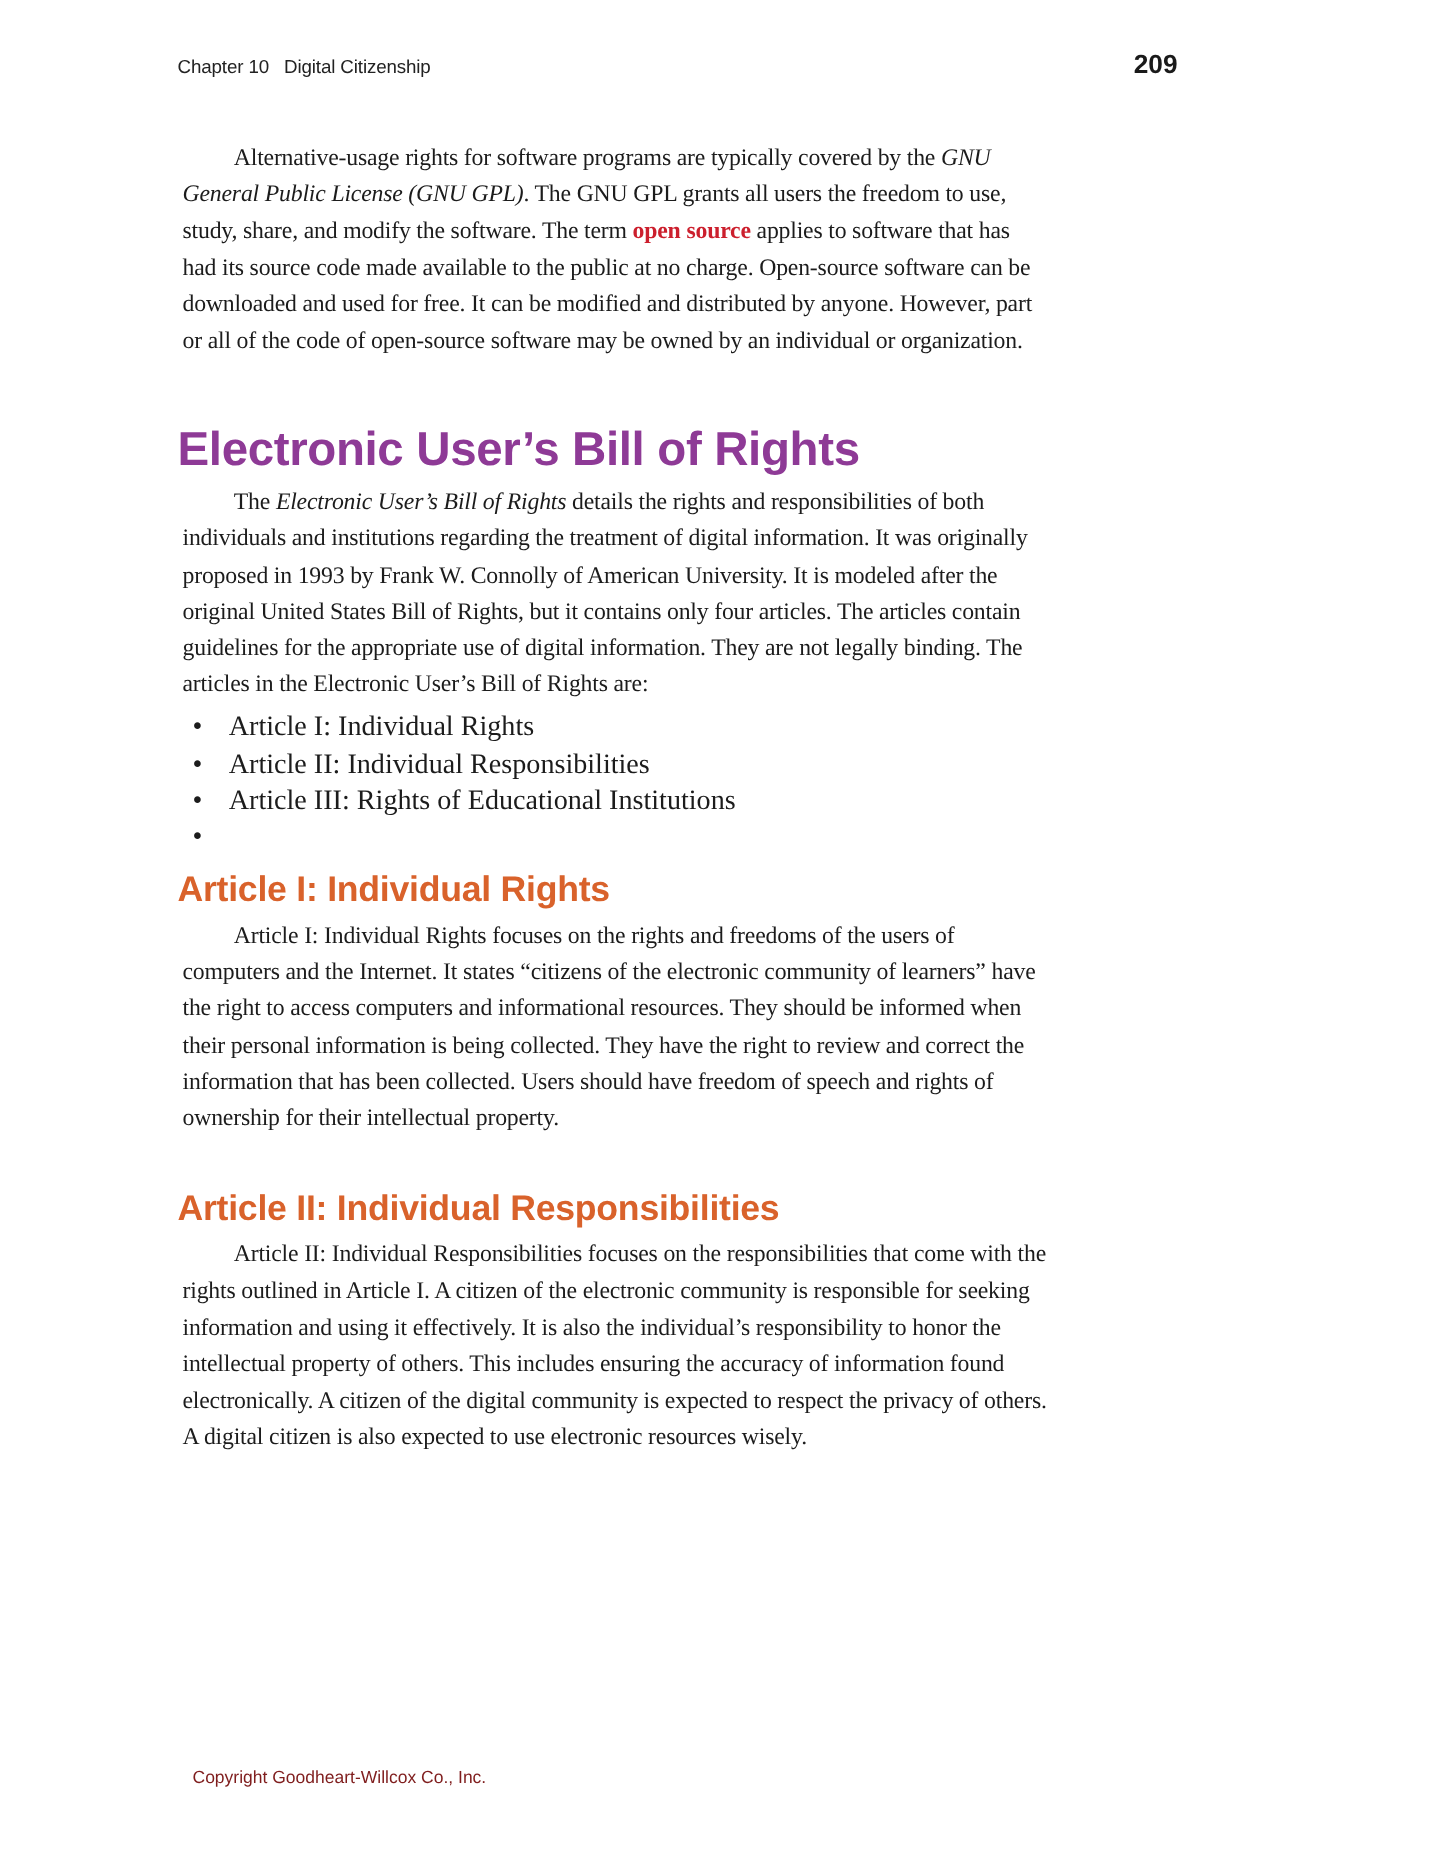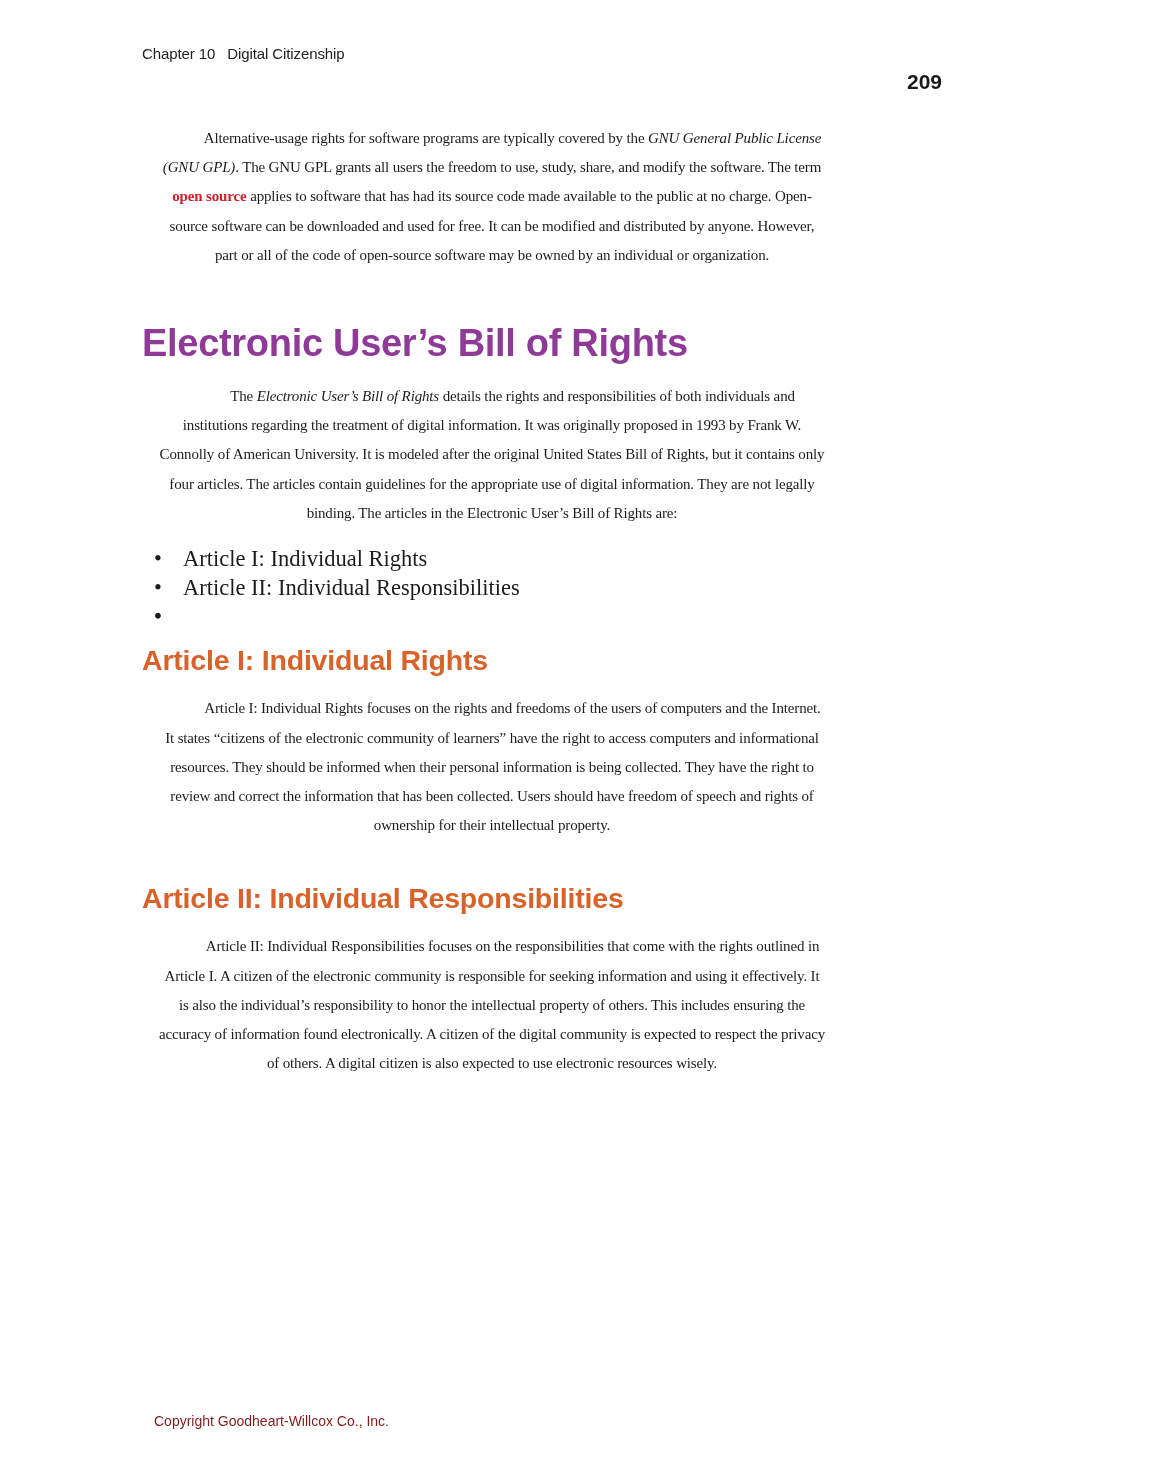--- a/index.html
+++ b/index.html
@@ -6,26 +6,26 @@
   body { width: 1156px; height: 1479px; position: relative; overflow: hidden; }
   .page { position: absolute; left: 0; top: 0; width: 1028px; height: 1479px; }
   .running-head {
     position: absolute; left: 142px; top: 45px;
     font-family: "Liberation Sans", sans-serif; font-size: 15px; color: #222;
     letter-spacing: -0.1px;
   }
   .running-head .sep { display: inline-block; width: 12px; }
   .page-number {
     position: absolute; right: 86px; top: 40px;
-    font-family: "Liberation Sans", sans-serif; font-size: 21px; font-weight: bold; color: #1a1a1a; margin-top: 30px;
+    font-family: "Liberation Sans", sans-serif; font-size: 21px; font-weight: bold; color: #1a1a1a;
   }
   .content { position: absolute; left: 142px; top: 108px; width: 700px; }
   p.body {
-    margin: 16px; font-family: "Liberation Serif", serif; font-size: 15px; line-height: 29.2px;
-    color: #1c1c1c; text-indent: 41px; letter-spacing: -0.15px; text-align: center;
+    margin: 4px; font-family: "Liberation Serif", serif; font-size: 19px; line-height: 29.2px;
+    color: #1c1c1c; text-indent: 41px; letter-spacing: -0.15px;
   }
   p.body i { font-style: italic; }
   .term { color: #cc1f2d; font-weight: bold; }
   h1.section {
     margin: 50px 0 0 0; font-family: "Liberation Sans", sans-serif; font-weight: bold;
     font-size: 38px; line-height: 46px; color: #8e3a96; letter-spacing: -0.3px;
   }
   h2.sub {
     margin: 0; font-family: "Liberation Sans", sans-serif; font-weight: bold;
     font-size: 28.5px; line-height: 36px; color: #d9622b; letter-spacing: -0.2px;
@@ -55,21 +55,21 @@
 
     <p class="body"><span>Alternative-usage rights for software programs are typically covered by the </span><i>GNU General Public License (GNU GPL)</i><span>. The GNU GPL grants all users the freedom to use, study, share, and modify the software. The term </span><span class="term">open source</span><span> applies to software that has had its source code made available to the public at no charge. Open-source software can be downloaded and used for free. It can be modified and distributed by anyone. However, part or all of the code of open-source software may be owned by an individual or organization.</span></p>
 
     <h1 class="section">Electronic User’s Bill of Rights</h1>
 
     <p class="body"><span>The </span><i>Electronic User’s Bill of Rights</i><span> details the rights and responsibilities of both individuals and institutions regarding the treatment of digital information. It was originally proposed in 1993 by Frank W. Connolly of American University. It is modeled after the original United States Bill of Rights, but it contains only four articles. The articles contain guidelines for the appropriate use of digital information. They are not legally binding. The articles in the Electronic User’s Bill of Rights are:</span></p>
 
     <ul class="articles">
       <li><span class="bullet">•</span><span>Article I: Individual Rights</span></li>
       <li><span class="bullet">•</span><span>Article II: Individual Responsibilities</span></li>
-      <li><span class="bullet">•</span></li>
+      <li><span class="bullet">•</span><span>Article III: Rights of Educational Institutions</span></li>
       <li><span class="bullet">•</span></li>
     </ul>
 
     <h2 class="sub" style="margin-top:40px;">Article I: Individual Rights</h2>
     <p class="body">Article I: Individual Rights focuses on the rights and freedoms of the users of computers and the Internet. It states “citizens of the electronic community of learners” have the right to access computers and informational resources. They should be informed when their personal information is being collected. They have the right to review and correct the information that has been collected. Users should have freedom of speech and rights of ownership for their intellectual property.</p>
 
     <h2 class="sub" style="margin-top:40px;">Article II: Individual Responsibilities</h2>
     <p class="body">Article II: Individual Responsibilities focuses on the responsibilities that come with the rights outlined in Article I. A citizen of the electronic community is responsible for seeking information and using it effectively. It is also the individual’s responsibility to honor the intellectual property of others. This includes ensuring the accuracy of information found electronically. A citizen of the digital community is expected to respect the privacy of others. A digital citizen is also expected to use electronic resources wisely.</p>
 
   </div>

